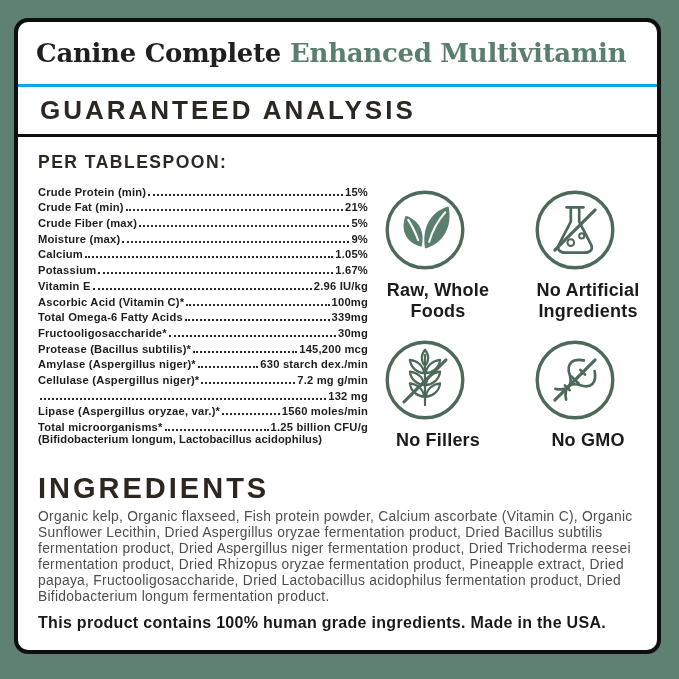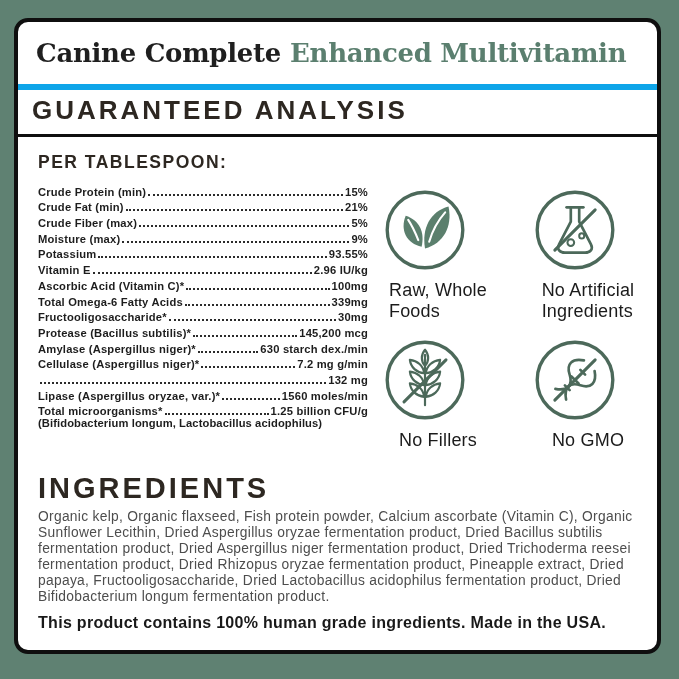--- a/index.html
+++ b/index.html
@@ -9,31 +9,31 @@
     font-family:"Liberation Sans", sans-serif;
   }
   .card{
     position:absolute;left:14px;top:18px;width:647px;height:636px;
     box-sizing:border-box;background:#ffffff;
     border:4px solid #0f0f0f;border-radius:14px;overflow:hidden;
   }
   
   .title-band{
     position:absolute;left:0;right:0;top:0;height:62px;
-    border-bottom:6px solid #0ea5e9;
+    border-bottom:3px solid #0ea5e9;
     display:flex;align-items:center;padding-left:18px;
     font-family:"DejaVu Serif", serif;font-weight:bold;
     font-size:26px;white-space:nowrap;letter-spacing:-0.3px;color:#1f1f1f;
   }
   .title-accent{color:#5b7f6f;margin-left:9px;}
   
   .ga-band{
     position:absolute;left:0;right:0;top:65px;height:47px;
     border-bottom:3px solid #0f0f0f;
-    display:flex;align-items:center;padding-left:14px;
+    display:flex;align-items:center;padding-left:22px;
     font-weight:bold;font-size:26px;letter-spacing:3px;color:#2d2721;
   }
   
   .left-col{position:absolute;left:20px;top:130px;width:330px;}
   .per-tbsp{font-weight:bold;font-size:17.5px;letter-spacing:1.5px;color:#2d2721;}
   .rows{margin-top:9px;}
   .row{
     display:flex;align-items:flex-end;height:15.7px;
     font-weight:bold;font-size:11.2px;letter-spacing:0.2px;color:#1d1d1d;
   }
@@ -44,21 +44,21 @@
     font-weight:bold;font-size:11.2px;letter-spacing:0.1px;color:#1d1d1d;
     height:15.7px;white-space:nowrap;
   }
   
   .badges{
     position:absolute;left:332px;top:166px;width:300px;
     display:grid;grid-template-columns:1fr 1fr;row-gap:16px;justify-items:center;
   }
   .badge{display:flex;flex-direction:column;align-items:center;width:100%;}
   .badge-label{
-    margin-top:8px;text-align:left;font-weight:normal;font-size:18px;
+    margin-top:8px;text-align:center;font-weight:bold;font-size:18px;
     line-height:21px;color:#1b1b1b;letter-spacing:0.2px;margin-left:26px;
   }
   .badge-label span{display:block;}
   
   .ingredients{position:absolute;left:20px;top:450px;width:608px;}
   .ing-head{font-weight:bold;font-size:29px;letter-spacing:3px;color:#2d2721;line-height:32px;}
   .ing-text{
     margin-top:5px;font-size:13.8px;line-height:16px;color:#4d4d4d;letter-spacing:0.3px;
   }
   .ing-note{
@@ -97,23 +97,28 @@
           <span class="lbl">Crude Fiber (max)</span>
           <span class="leader"></span>
           <span class="val">5%</span>
         </div>
       <div class="row">
           <span class="lbl">Moisture (max)</span>
           <span class="leader"></span>
           <span class="val">9%</span>
         </div>
       <div class="row">
+          <span class="lbl">Calcium</span>
+          <span class="leader"></span>
+          <span class="val">1.05%</span>
+        </div>
+      <div class="row">
           <span class="lbl">Potassium</span>
           <span class="leader"></span>
-          <span class="val">93.55%</span>
+          <span class="val">1.67%</span>
         </div>
       <div class="row">
           <span class="lbl">Vitamin E</span>
           <span class="leader"></span>
           <span class="val">2.96 IU/kg</span>
         </div>
       <div class="row">
           <span class="lbl">Ascorbic Acid (Vitamin C)*</span>
           <span class="leader"></span>
           <span class="val">100mg</span>

